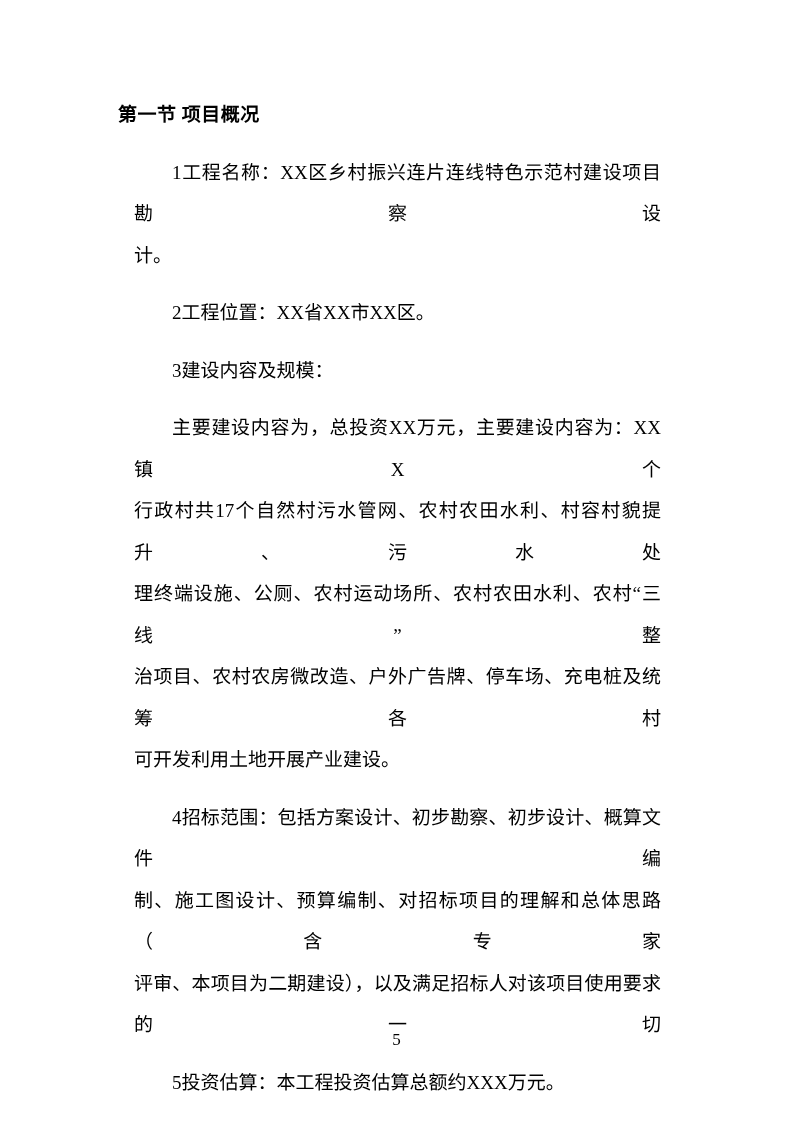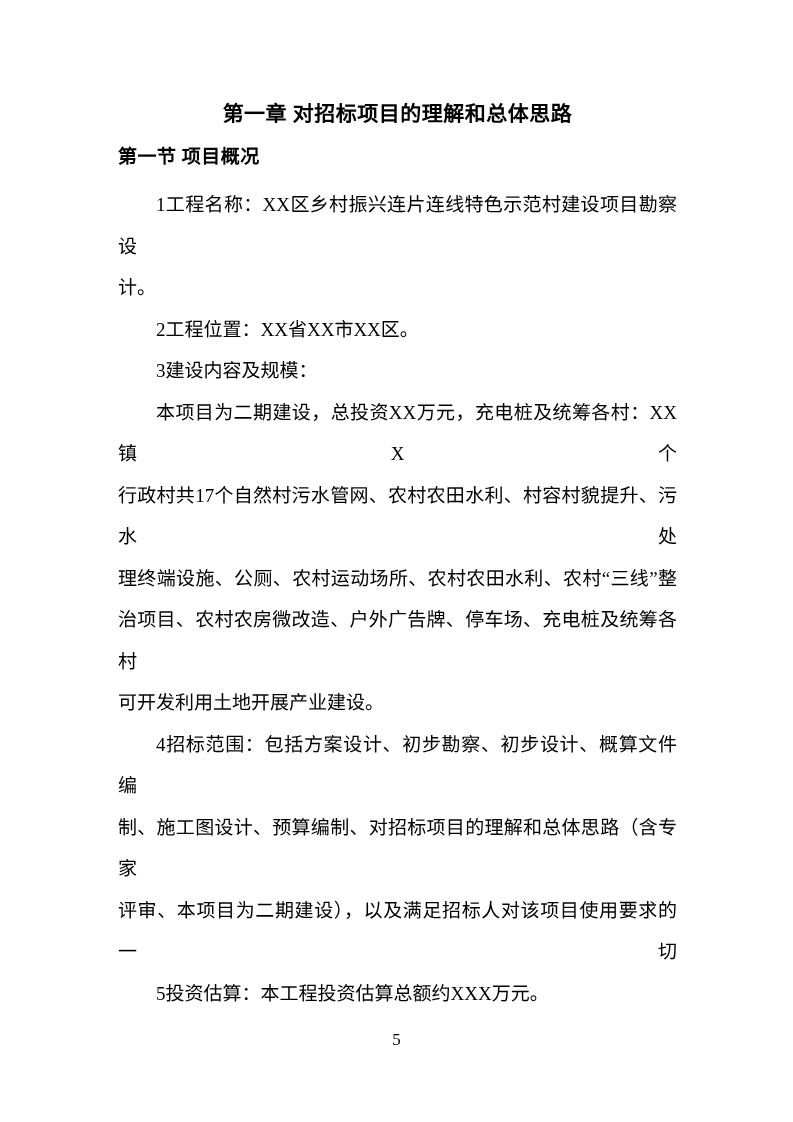--- a/index.html
+++ b/index.html
@@ -37,21 +37,21 @@
     line-height: 41.5px;
     text-align: left;
     letter-spacing: 0.5px;
     white-space: nowrap;
   }
   
   .doc-body > *:nth-child(2) {
     margin-bottom: 7px;
   }
   .paragraph {
-    margin: 0;
+    margin: 16px;
   }
   .text-line {
     font-size: 19px;
     line-height: 41.5px;
     text-align: justify;
     text-align-last: justify;
   }
   .text-line.last {
     text-align-last: left;
   }
@@ -68,34 +68,33 @@
     line-height: 20px;
     color: #000000;
     font-family: "Liberation Serif", "DejaVu Serif", serif;
   }
 </style>
 </head>
 <body>
 
 <div class="doc-page">
   <div class="doc-body">
-      <div class="chapter-heading">第一章 对招标项目的理解和总体思路</div>
       <div class="section-heading">第一节 项目概况</div>
       <div class="paragraph">
         <div class="text-line first">1工程名称：XX区乡村振兴连片连线特色示范村建设项目勘察设</div>
         <div class="text-line last">计。</div>
       </div>
       <div class="paragraph">
         <div class="text-line first last">2工程位置：XX省XX市XX区。</div>
       </div>
       <div class="paragraph">
         <div class="text-line first last">3建设内容及规模：</div>
       </div>
       <div class="paragraph">
-        <div class="text-line first">本项目为二期建设，总投资XX万元，充电桩及统筹各村：XX镇X个</div>
+        <div class="text-line first">主要建设内容为，总投资XX万元，主要建设内容为：XX镇X个</div>
         <div class="text-line">行政村共17个自然村污水管网、农村农田水利、村容村貌提升、污水处</div>
         <div class="text-line">理终端设施、公厕、农村运动场所、农村农田水利、农村“三线”整</div>
         <div class="text-line">治项目、农村农房微改造、户外广告牌、停车场、充电桩及统筹各村</div>
         <div class="text-line last">可开发利用土地开展产业建设。</div>
       </div>
       <div class="paragraph">
         <div class="text-line first">4招标范围：包括方案设计、初步勘察、初步设计、概算文件编</div>
         <div class="text-line">制、施工图设计、预算编制、对招标项目的理解和总体思路（含专家</div>
         <div class="text-line">评审、本项目为二期建设），以及满足招标人对该项目使用要求的一切</div>
       </div>

